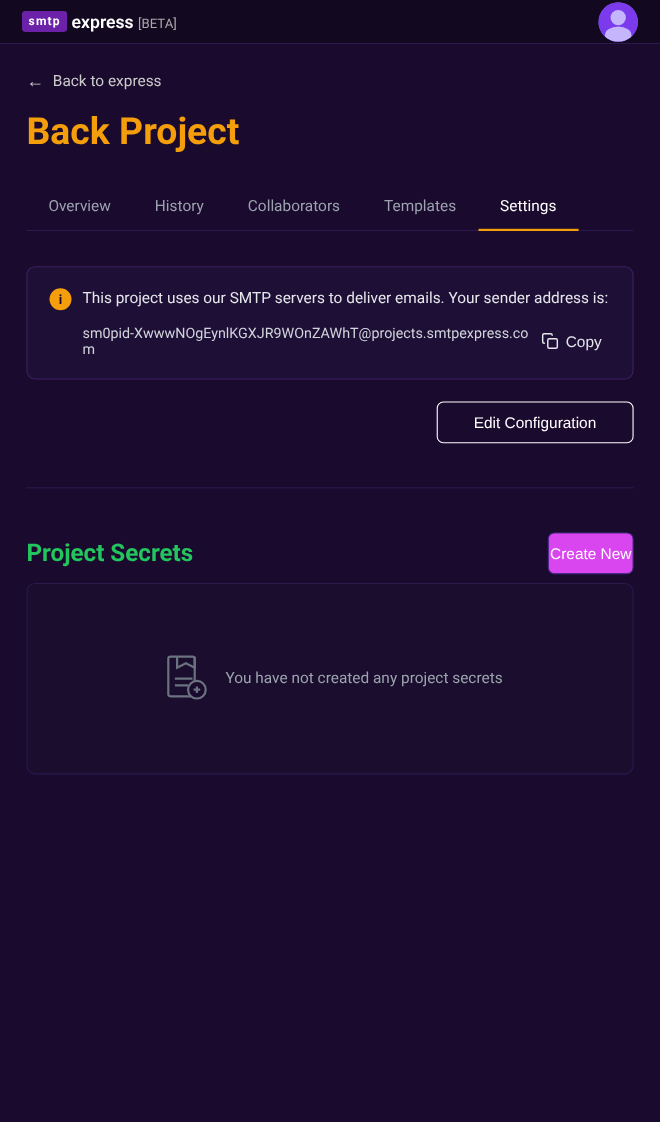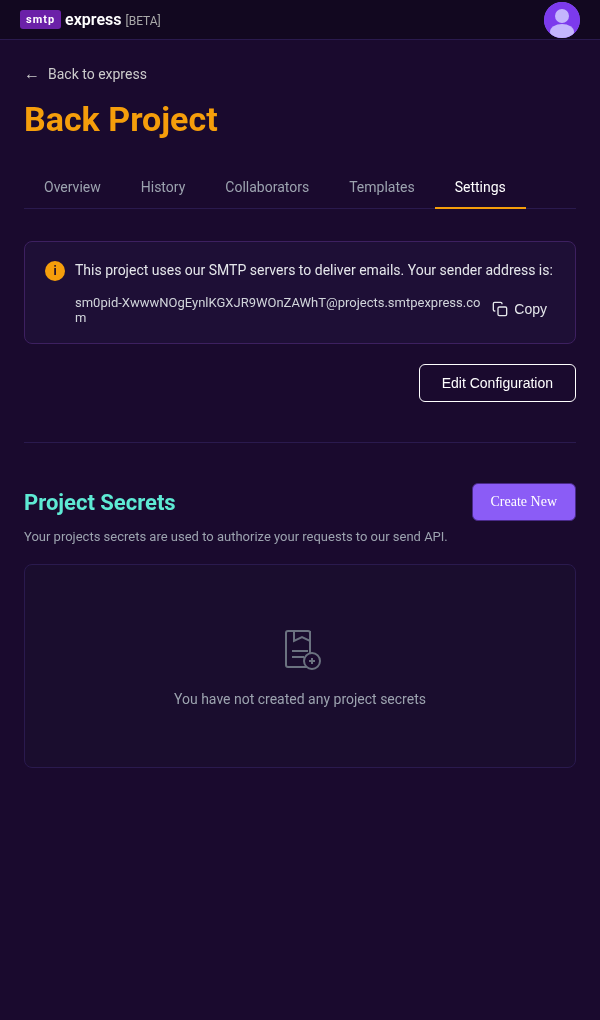--- a/index.html
+++ b/index.html
@@ -187,21 +187,21 @@
       padding: 4px 8px;
     }
 
     .edit-config-btn {
       display: block;
       margin-left: auto;
       background: transparent;
       border: 1px solid #fff;
       color: #fff;
       border-radius: 6px;
-      padding: 10px 22px;
+      padding: 10px 33px;
       font-size: 14px;
       cursor: pointer;
     }
 
     
     .divider {
       border: none;
       border-top: 1px solid #2a1a4e;
       margin: 40px 0;
     }
@@ -209,46 +209,44 @@
     
     .secrets-header {
       display: flex;
       align-items: center;
       justify-content: space-between;
       margin-bottom: 8px;
     }
     .secrets-title {
       font-size: 22px;
       font-weight: 700;
-      color: #5eead4;
+      color: #22c55e;
     }
     .create-new-btn {
-      background-color: #8b5cf6;
+      background-color: #d946ef;
       border: 1px solid #4a2a8a;
       color: #fff;
       border-radius: 6px;
-      padding: 10px 18px;
-      font-size: 14px;
-      cursor: pointer;
-      font-family: Liberation Serif, serif;
+      padding: 10px 1px;
+      font-size: 14px;
+      cursor: pointer;
     }
     .secrets-desc {
       color: #9ca3af;
       font-size: 13px;
       margin-bottom: 20px;
     }
 
     
     .empty-secrets {
       background-color: #1a0d2e;
       border: 1px solid #2a1a4e;
       border-radius: 8px;
       padding: 60px 20px;
       display: flex;
-      flex-direction: column;
       align-items: center;
       justify-content: center;
       gap: 14px;
     }
     .empty-icon {
       color: #6b7280;
     }
     .empty-text {
       color: #9ca3af;
       font-size: 14px;
@@ -323,21 +321,20 @@
   </div>
 
   <button class="edit-config-btn">Edit Configuration</button>
 
   <hr class="divider">
 
   <div class="secrets-header">
     <h2 class="secrets-title">Project Secrets</h2>
     <button class="create-new-btn">Create New</button>
   </div>
-  <p class="secrets-desc">Your projects secrets are used to authorize your requests to our send API.</p>
 
   <div class="empty-secrets">
     <div class="empty-icon">
       <svg width="48" height="48" viewBox="0 0 48 48" fill="none" stroke="#6b7280" stroke-width="2">
         <rect x="10" y="6" width="24" height="36" rx="2" ry="2" stroke="#6b7280" fill="none"></rect>
         <path d="M34 6v10l-8-4-8 4V6" stroke="#6b7280" fill="none"></path>
         <line x1="16" y1="26" x2="32" y2="26" stroke="#6b7280"></line>
         <line x1="16" y1="32" x2="28" y2="32" stroke="#6b7280"></line>
         <circle cx="36" cy="36" r="8" fill="#1a0a2e" stroke="#6b7280"></circle>
         <line x1="33" y1="36" x2="39" y2="36" stroke="#6b7280"></line>

